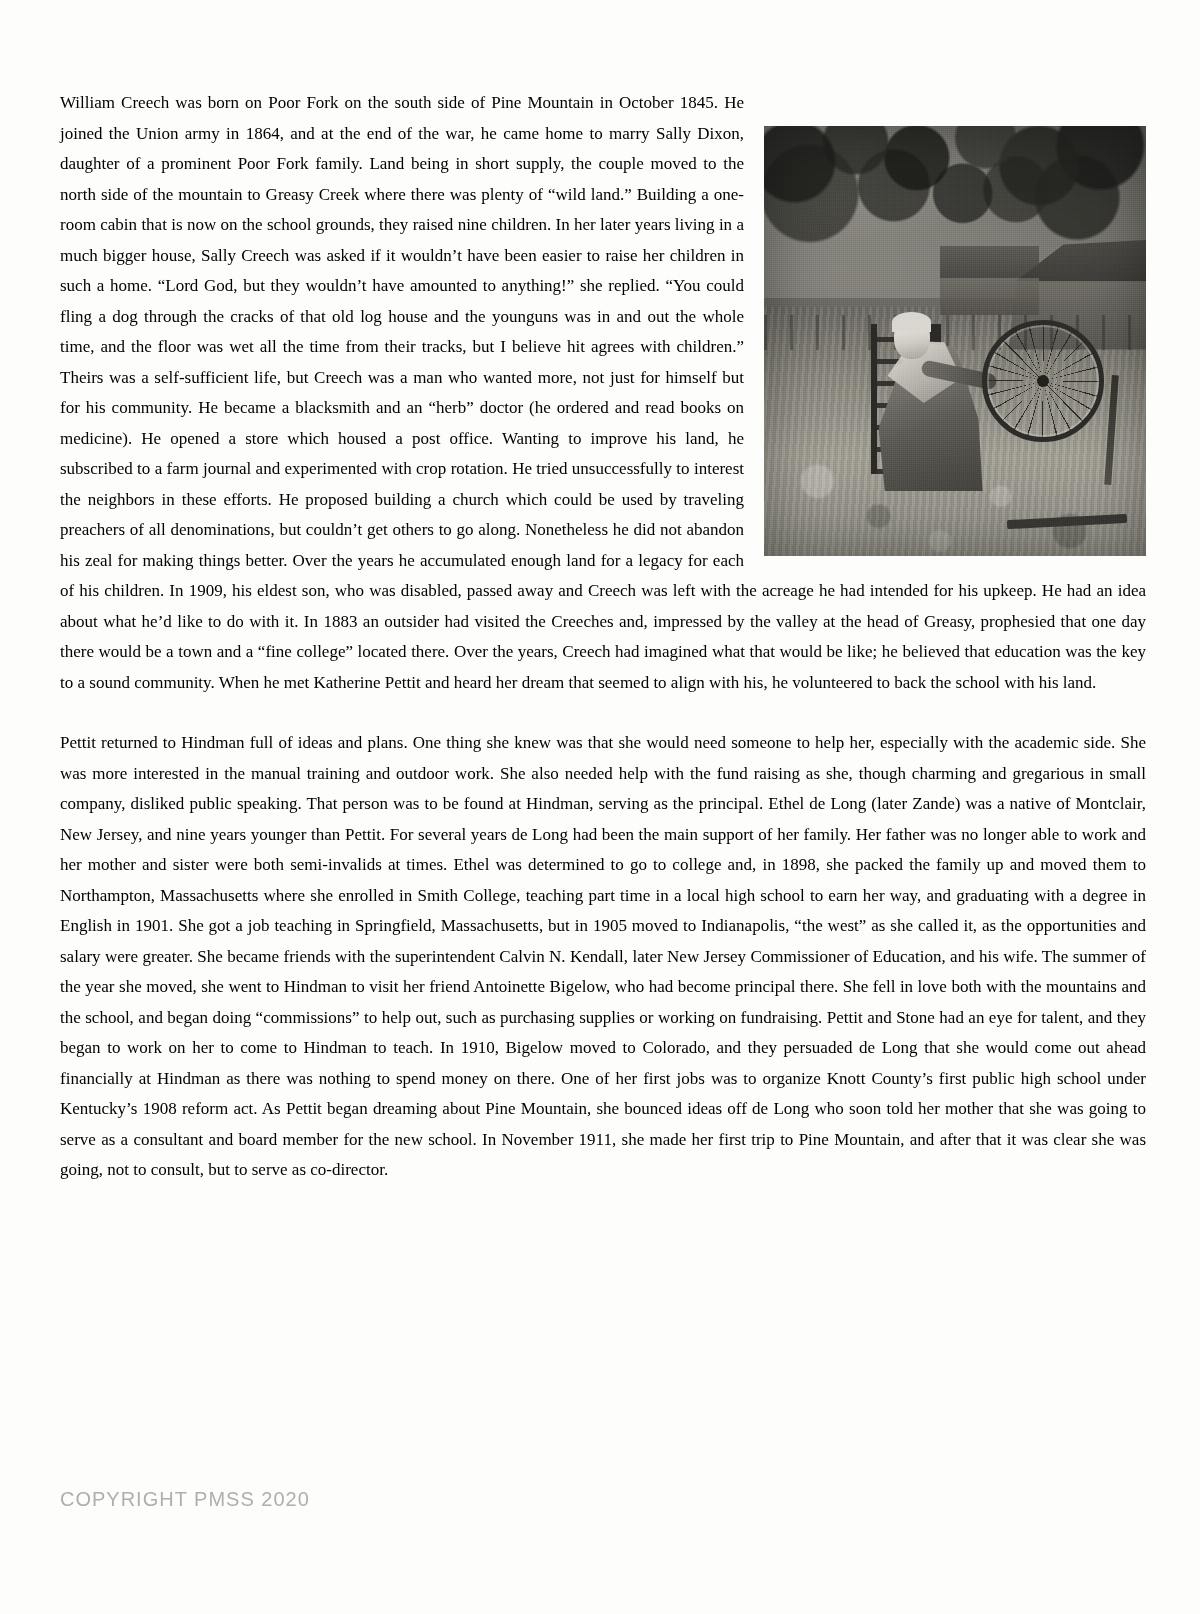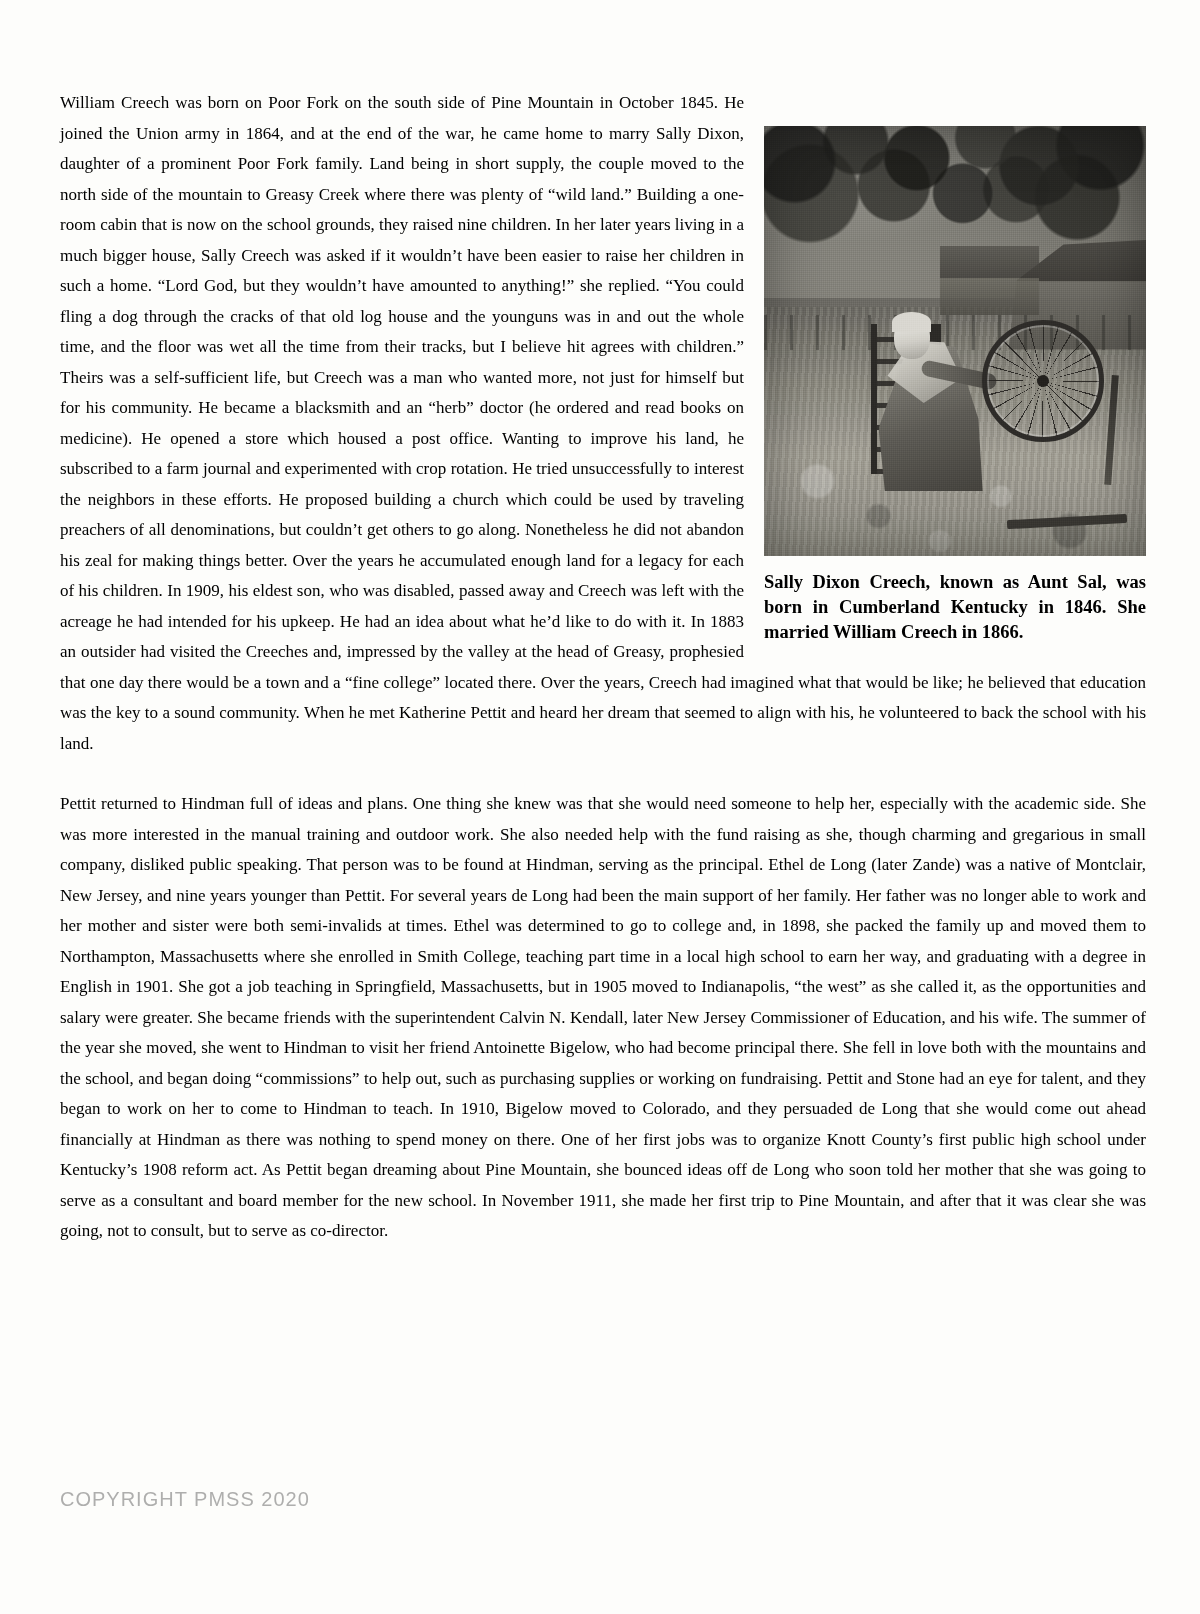--- a/index.html
+++ b/index.html
@@ -224,21 +224,20 @@
         <div class="ph-shawl"></div>
         <div class="ph-arm"></div>
         <div class="ph-head"></div>
         <div class="ph-hair"></div>
         <div class="ph-wheelbase"></div>
         <div class="ph-wheelpost"></div>
         <div class="ph-wheel"></div>
         <div class="ph-grain"></div>
         <div class="ph-vig"></div>
       </div>
-      <div class="caption">Sally Dixon Creech, known as Aunt Sal, was born in Cumberland Kentucky in 1846.  She married William Creech in 1866.</div>
     </div>
 
     <p class="para">William Creech was born on Poor Fork on the south side of Pine Mountain in October 1845.  He joined the Union army in 1864, and at the end of the war, he came home to marry Sally Dixon, daughter of a prominent Poor Fork family.  Land being in short supply, the couple moved to the north side of the mountain to Greasy Creek where there was plenty of “wild land.”  Building a one-room cabin that is now on the school grounds, they raised nine children.  In her later years living in a much bigger house, Sally Creech was asked if it wouldn’t have been easier to raise her children in such a home. “Lord God, but they wouldn’t have amounted to anything!” she replied.   “You could fling a dog through the cracks of that old log  house and the younguns was in and out the whole time, and the floor was wet all the time from their tracks, but I believe hit agrees with children.” Theirs was a self-sufficient life, but Creech was a man who wanted more, not just for himself but for his community. He became a blacksmith and an “herb” doctor (he ordered and read books on medicine). He opened a store which housed a post office. Wanting to improve his land, he subscribed to a farm journal and experimented with crop rotation. He tried unsuccessfully to interest the neighbors in these efforts. He proposed building a church which could be used by traveling preachers of all denominations, but couldn’t get others to go along. Nonetheless he did not abandon his zeal for making things better. Over the years he accumulated enough land for a legacy for each of his children. In 1909, his eldest son, who was disabled, passed away and Creech was left with the acreage he had intended for his upkeep. He had an idea about what he’d like to do with it.   In 1883 an outsider had visited the Creeches and, impressed by the valley at the head of Greasy, prophesied that one day there would be a town and a “fine college” located there.  Over the years, Creech had imagined what that would be like; he believed that education was the key to a sound community. When he met Katherine Pettit and heard her dream that seemed to align with his, he volunteered to back the school with his land.</p>
 
     <div class="gap"></div>
 
     <p class="para">Pettit returned to Hindman full of ideas and plans. One thing she knew was that she would need someone to help her, especially with the academic side. She was more interested in the manual training and outdoor work. She also needed help with the fund raising as she, though charming and gregarious in small company, disliked public speaking. That person was to be found at Hindman, serving as the principal.  Ethel de Long (later Zande) was a native of Montclair, New Jersey, and nine years younger than Pettit.  For several years de Long had been the main support of her family. Her father was no longer able to work and her mother and sister were both semi-invalids at times. Ethel was determined to go to college and, in 1898, she packed the family up and moved them to Northampton, Massachusetts where she enrolled in Smith College, teaching part time in a local high school to earn her way, and graduating with a degree in English in 1901.   She got a job teaching in Springfield, Massachusetts, but in 1905 moved to Indianapolis, “the west” as she called it, as the opportunities and salary were greater.  She became friends with the superintendent Calvin N. Kendall, later New Jersey Commissioner of Education, and his wife. The summer of the year she moved, she went to Hindman to visit her friend Antoinette Bigelow, who had become principal there. She fell in love both with the mountains and the school, and began doing “commissions” to help out, such as purchasing supplies or working on fundraising.  Pettit and Stone had an eye for talent, and they began to work on her to come to Hindman to teach. In 1910, Bigelow moved to Colorado, and they persuaded de Long that she would come out ahead financially at Hindman as there was nothing to spend money on there.  One of her first jobs was to organize Knott County’s first public high school under Kentucky’s 1908 reform act.  As Pettit began dreaming about Pine Mountain, she bounced ideas off de Long who soon told her mother that she was going to serve as a consultant and board member for the new school.  In November 1911, she made her first trip to Pine Mountain, and after that it was clear she was going, not to consult, but to serve as co-director.</p>
 
   </div>
 

